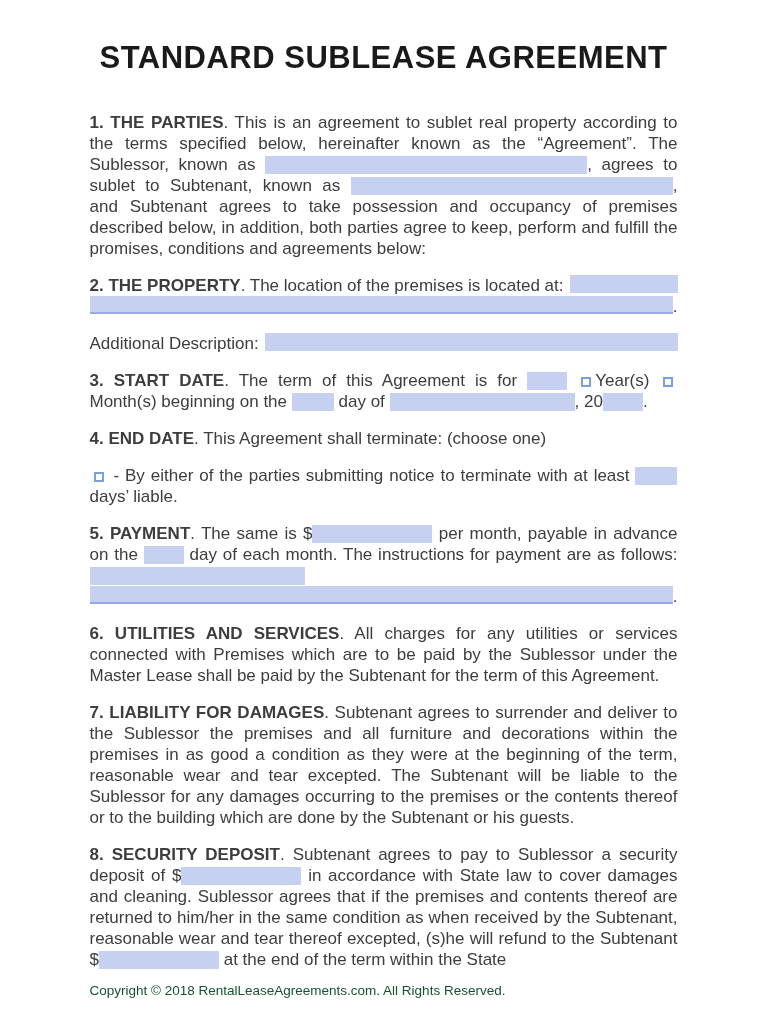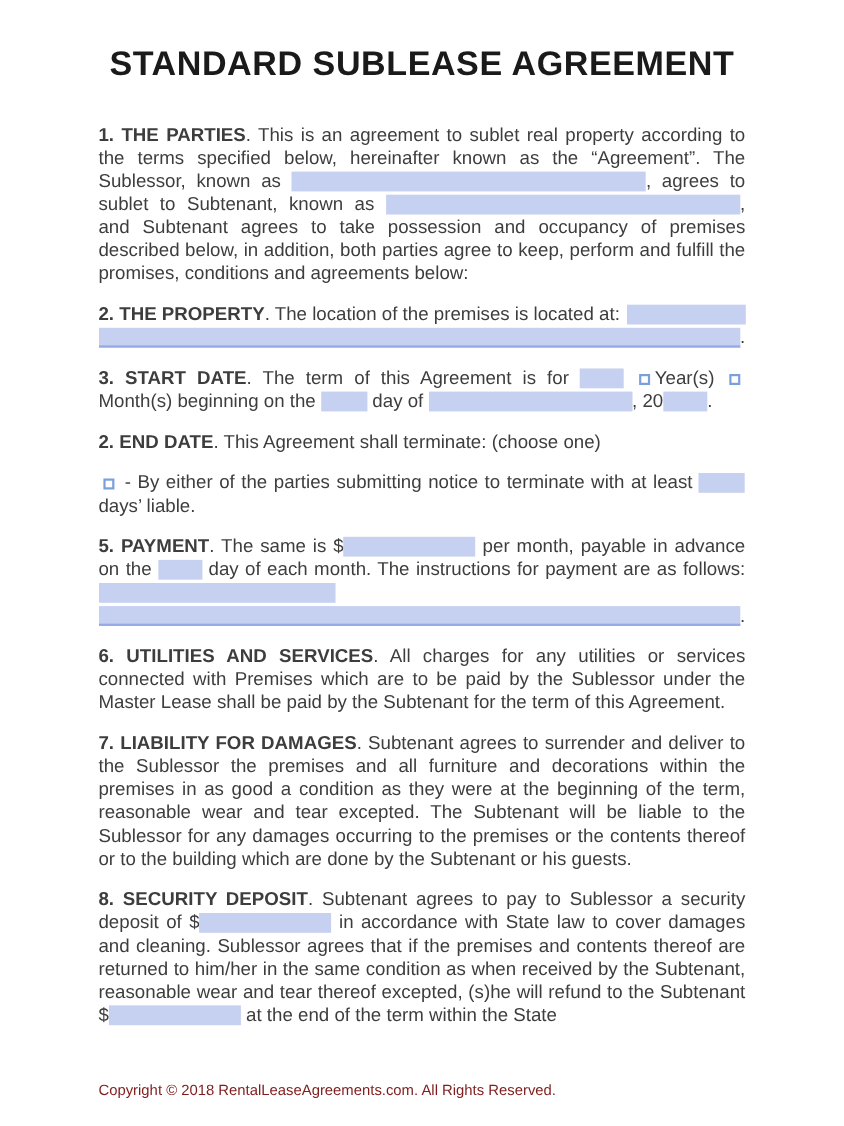--- a/index.html
+++ b/index.html
@@ -43,41 +43,41 @@
   }
   .w40{width:40px;}
   .w42{width:42px;}
   .w46{width:46px;}
   .w120{width:120px;}
   .w185{width:185px;}
   .w215{width:215px;}
   .w322{width:322px;}
   .fline{
     display:flex;
-    align-items:center;
+    align-items:flex-start;
     line-height:21px;
   }
   .fline .nowrap{white-space:nowrap;flex:0 0 auto;}
   .fline .grow{flex:1 1 auto;margin-left:6px;}
   .fline .grow.noml{margin-left:0;}
   .ul{border-bottom:2px solid #93aae4;}
   .checkbox{
     display:inline-block;
     width:10px;height:10px;
     border:2px solid var(--checkbox);
     background:#ffffff;
     vertical-align:-1px;
     margin:0 4px;
   }
   .footer{
     position:absolute;
     bottom:26px;
     left:57px;
     font-size:13.5px;
-    color:#7f1d1d;
+    color:#14532d;
   }
 </style>
 </head>
 <body>
 
 <div class="page">
 
   <h1 class="doc-title">STANDARD SUBLEASE AGREEMENT</h1>
 
   <p class="para"><b>1. THE PARTIES</b><span>. This is an agreement to sublet real property according to the terms specified below, hereinafter known as the “Agreement”. The Sublessor, known as</span>
@@ -88,31 +88,37 @@
     <span class="fline">
       <span class="nowrap"><b>2. THE PROPERTY</b><span>. The location of the premises is located at:</span></span>
       <span class="blank grow"></span>
     </span>
     <span class="fline">
       <span class="blank grow noml ul"></span>
         <span>.</span>
     </span>
   </p>
 
+  <p class="para">
+    <span class="fline">
+      <span class="nowrap">Additional Description:</span>
+      <span class="blank grow"></span>
+    </span>
+  </p>
 
 
   <p class="para"><b>3. START DATE</b><span>. The term of this Agreement is for</span>
     <span class="blank w40"></span>
     <span class="checkbox"></span><span>Year(s)</span>
     <span class="checkbox"></span><span>Month(s) beginning on the</span>
     <span class="blank w42"></span>
     <span>day of</span>
     <span class="blank w185"></span><span>, 20</span><span class="blank w40"></span><span>.</span></p>
 
-  <p class="para"><b>2. END DATE</b><span>. This Agreement shall terminate: (choose one)</span></p>
+  <p class="para"><b>4. END DATE</b><span>. This Agreement shall terminate: (choose one)</span></p>
 
 
   <p class="para"><span class="checkbox"></span>
     <span>- By either of the parties submitting notice to terminate with at least</span>
     <span class="blank w42"></span>
     <span>days’ liable.</span></p>
 
   <p class="para"><b>5. PAYMENT</b><span>. The same is $</span><span class="blank w120"></span>
     <span>per month, payable in advance on the</span>
     <span class="blank w40"></span>

